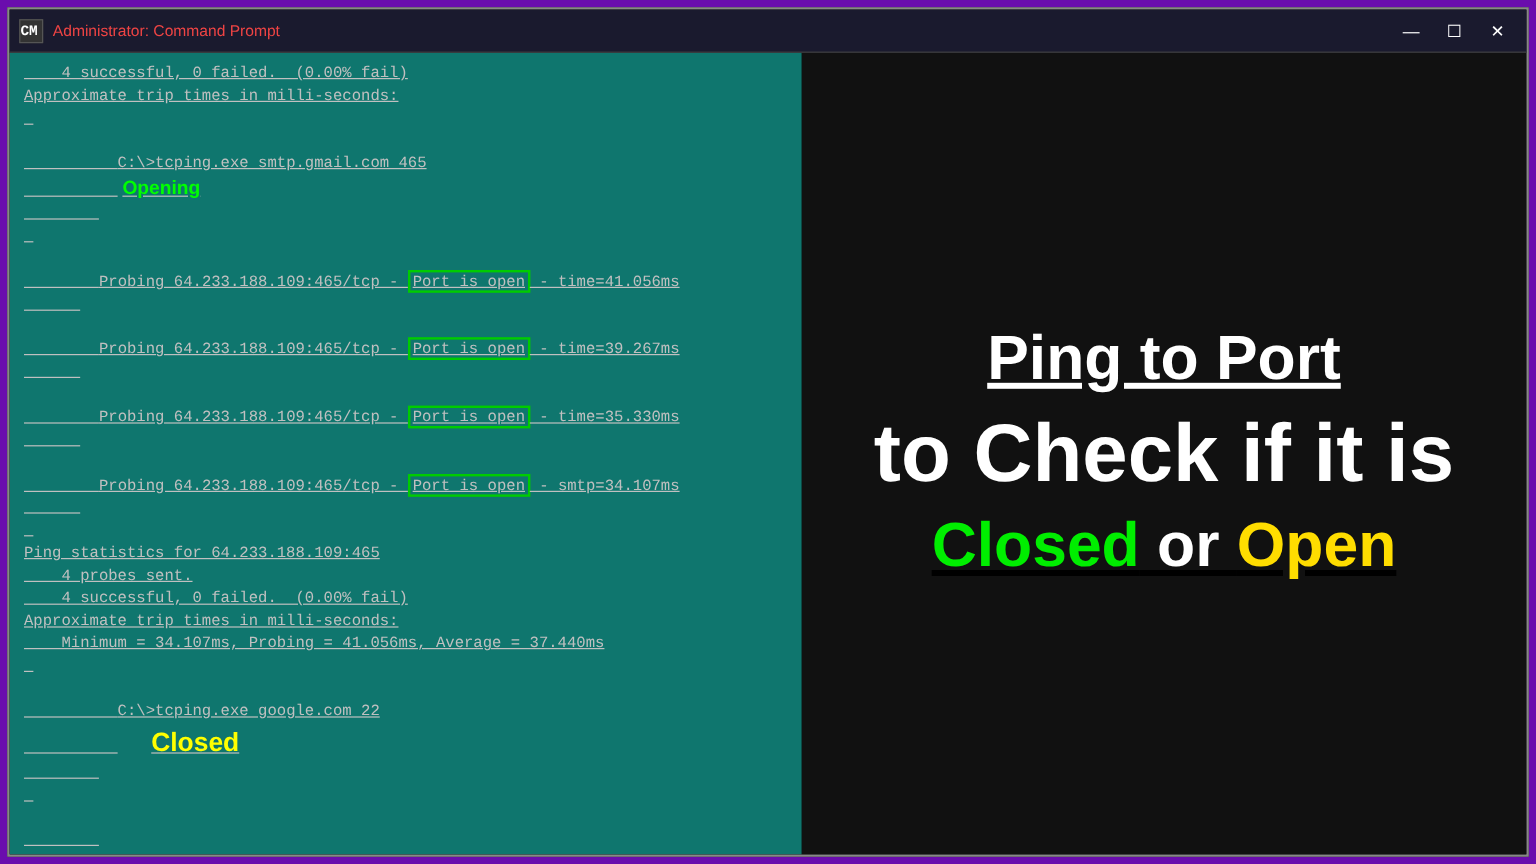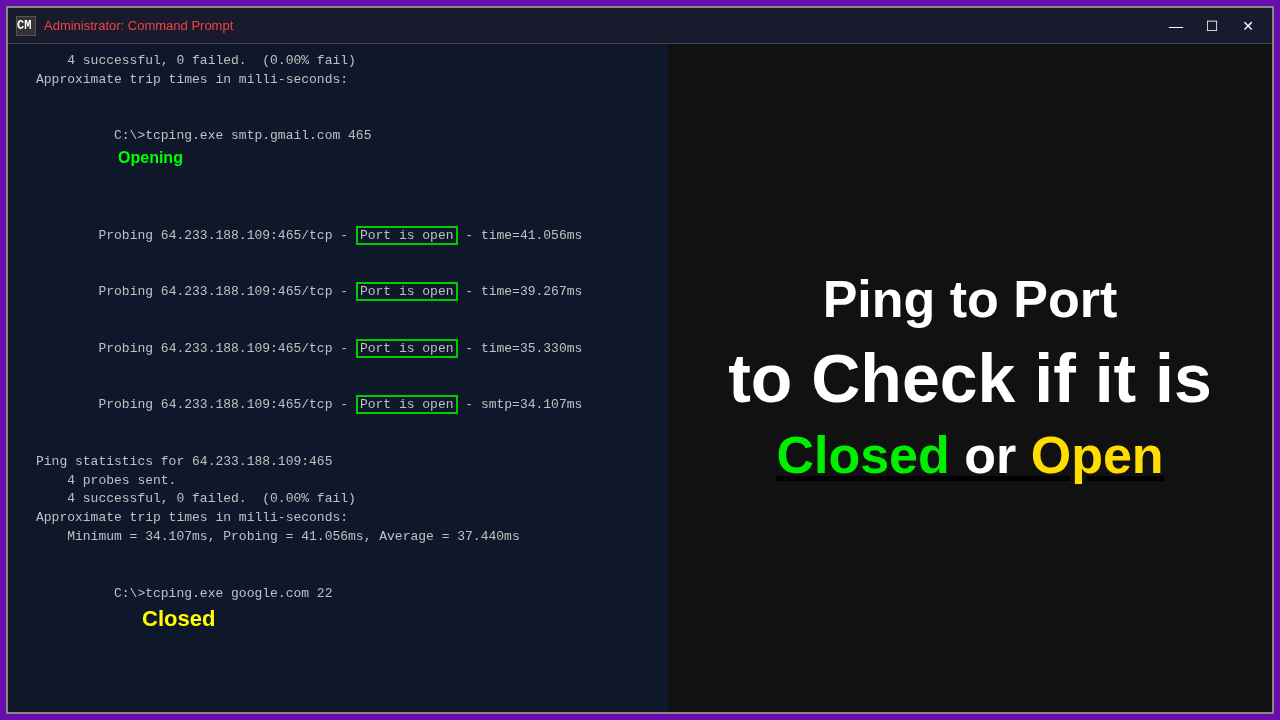--- a/index.html
+++ b/index.html
@@ -73,28 +73,29 @@
     }
 
     .content-area {
       display: flex;
       flex: 1;
       overflow: hidden;
     }
 
     .terminal-pane {
       width: 660px;
-      background: #0f172a;
+      background: #0f766e;
       color: #c0c0c0;
       font-size: 13px;
       line-height: 1.45;
-      padding: 8px 28px;
+      padding: 8px 12px;
       overflow: hidden;
       flex-shrink: 0;
       position: relative;
+      text-decoration: underline;
     }
 
     .terminal-line {
       white-space: pre;
     }
 
     .boxed-open {
       border: 2px solid #00cc00;
       display: inline;
       padding: 0 2px;
@@ -110,20 +111,21 @@
       padding: 20px;
     }
 
     .right-title {
       color: #ffffff;
       font-family: Arial, sans-serif;
       font-size: 52px;
       font-weight: bold;
       text-align: center;
       line-height: 1.3;
+      text-decoration: underline;
     }
 
     .right-subtitle {
       color: #ffffff;
       font-family: Arial, sans-serif;
       font-size: 68px;
       font-weight: bold;
       text-align: center;
       line-height: 1.3;
     }

